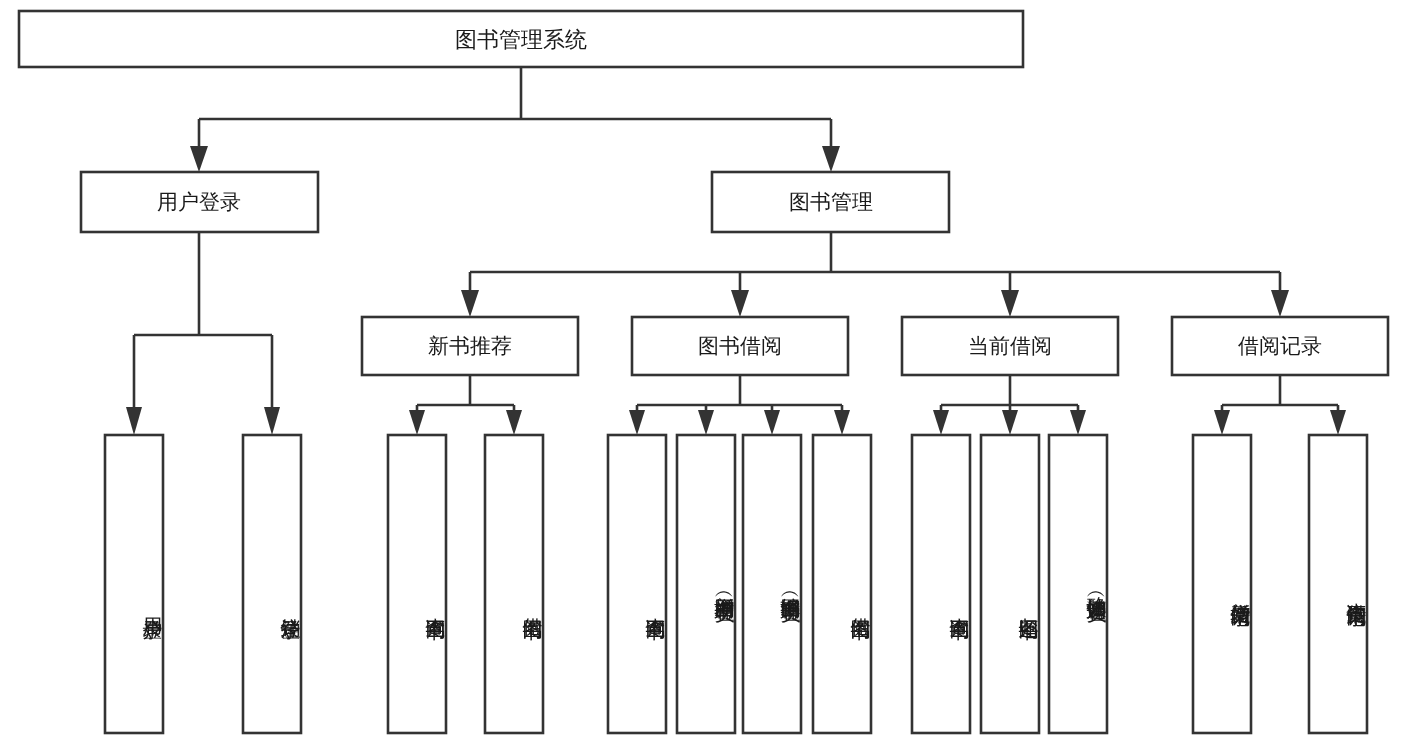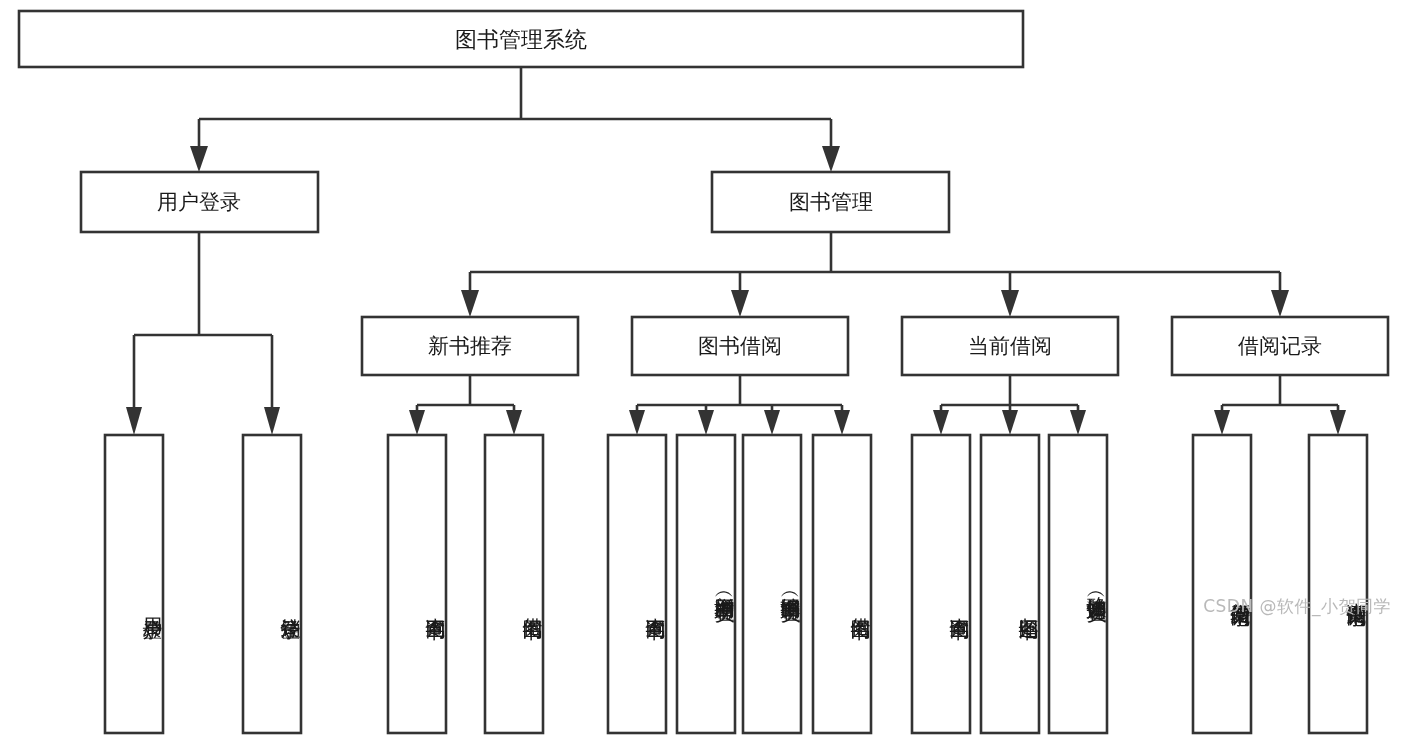--- a/index.html
+++ b/index.html
@@ -206,14 +206,13 @@
   <div class="vlabel" style="left:743px; top:443px; width:58px; height:285px;">编辑图书（管理员）</div>
   <div class="vlabel" style="left:813px; top:480px; width:58px; height:248px;">借阅图书</div>
 
   <div class="vlabel" style="left:912px; top:480px; width:58px; height:248px;">查询图书</div>
   <div class="vlabel" style="left:981px; top:480px; width:58px; height:248px;">归还图书</div>
   <div class="vlabel" style="left:1049px; top:443px; width:58px; height:285px;">确认归还（管理员）</div>
 
   <div class="vlabel" style="left:1193px; top:455px; width:58px; height:270px;">新增借阅记录</div>
   <div class="vlabel" style="left:1309px; top:455px; width:58px; height:270px;">查询借阅记录</div>
 
-  <div class="watermark">CSDN @软件_小贺同学</div>
 </div>
 
 </body></html>

